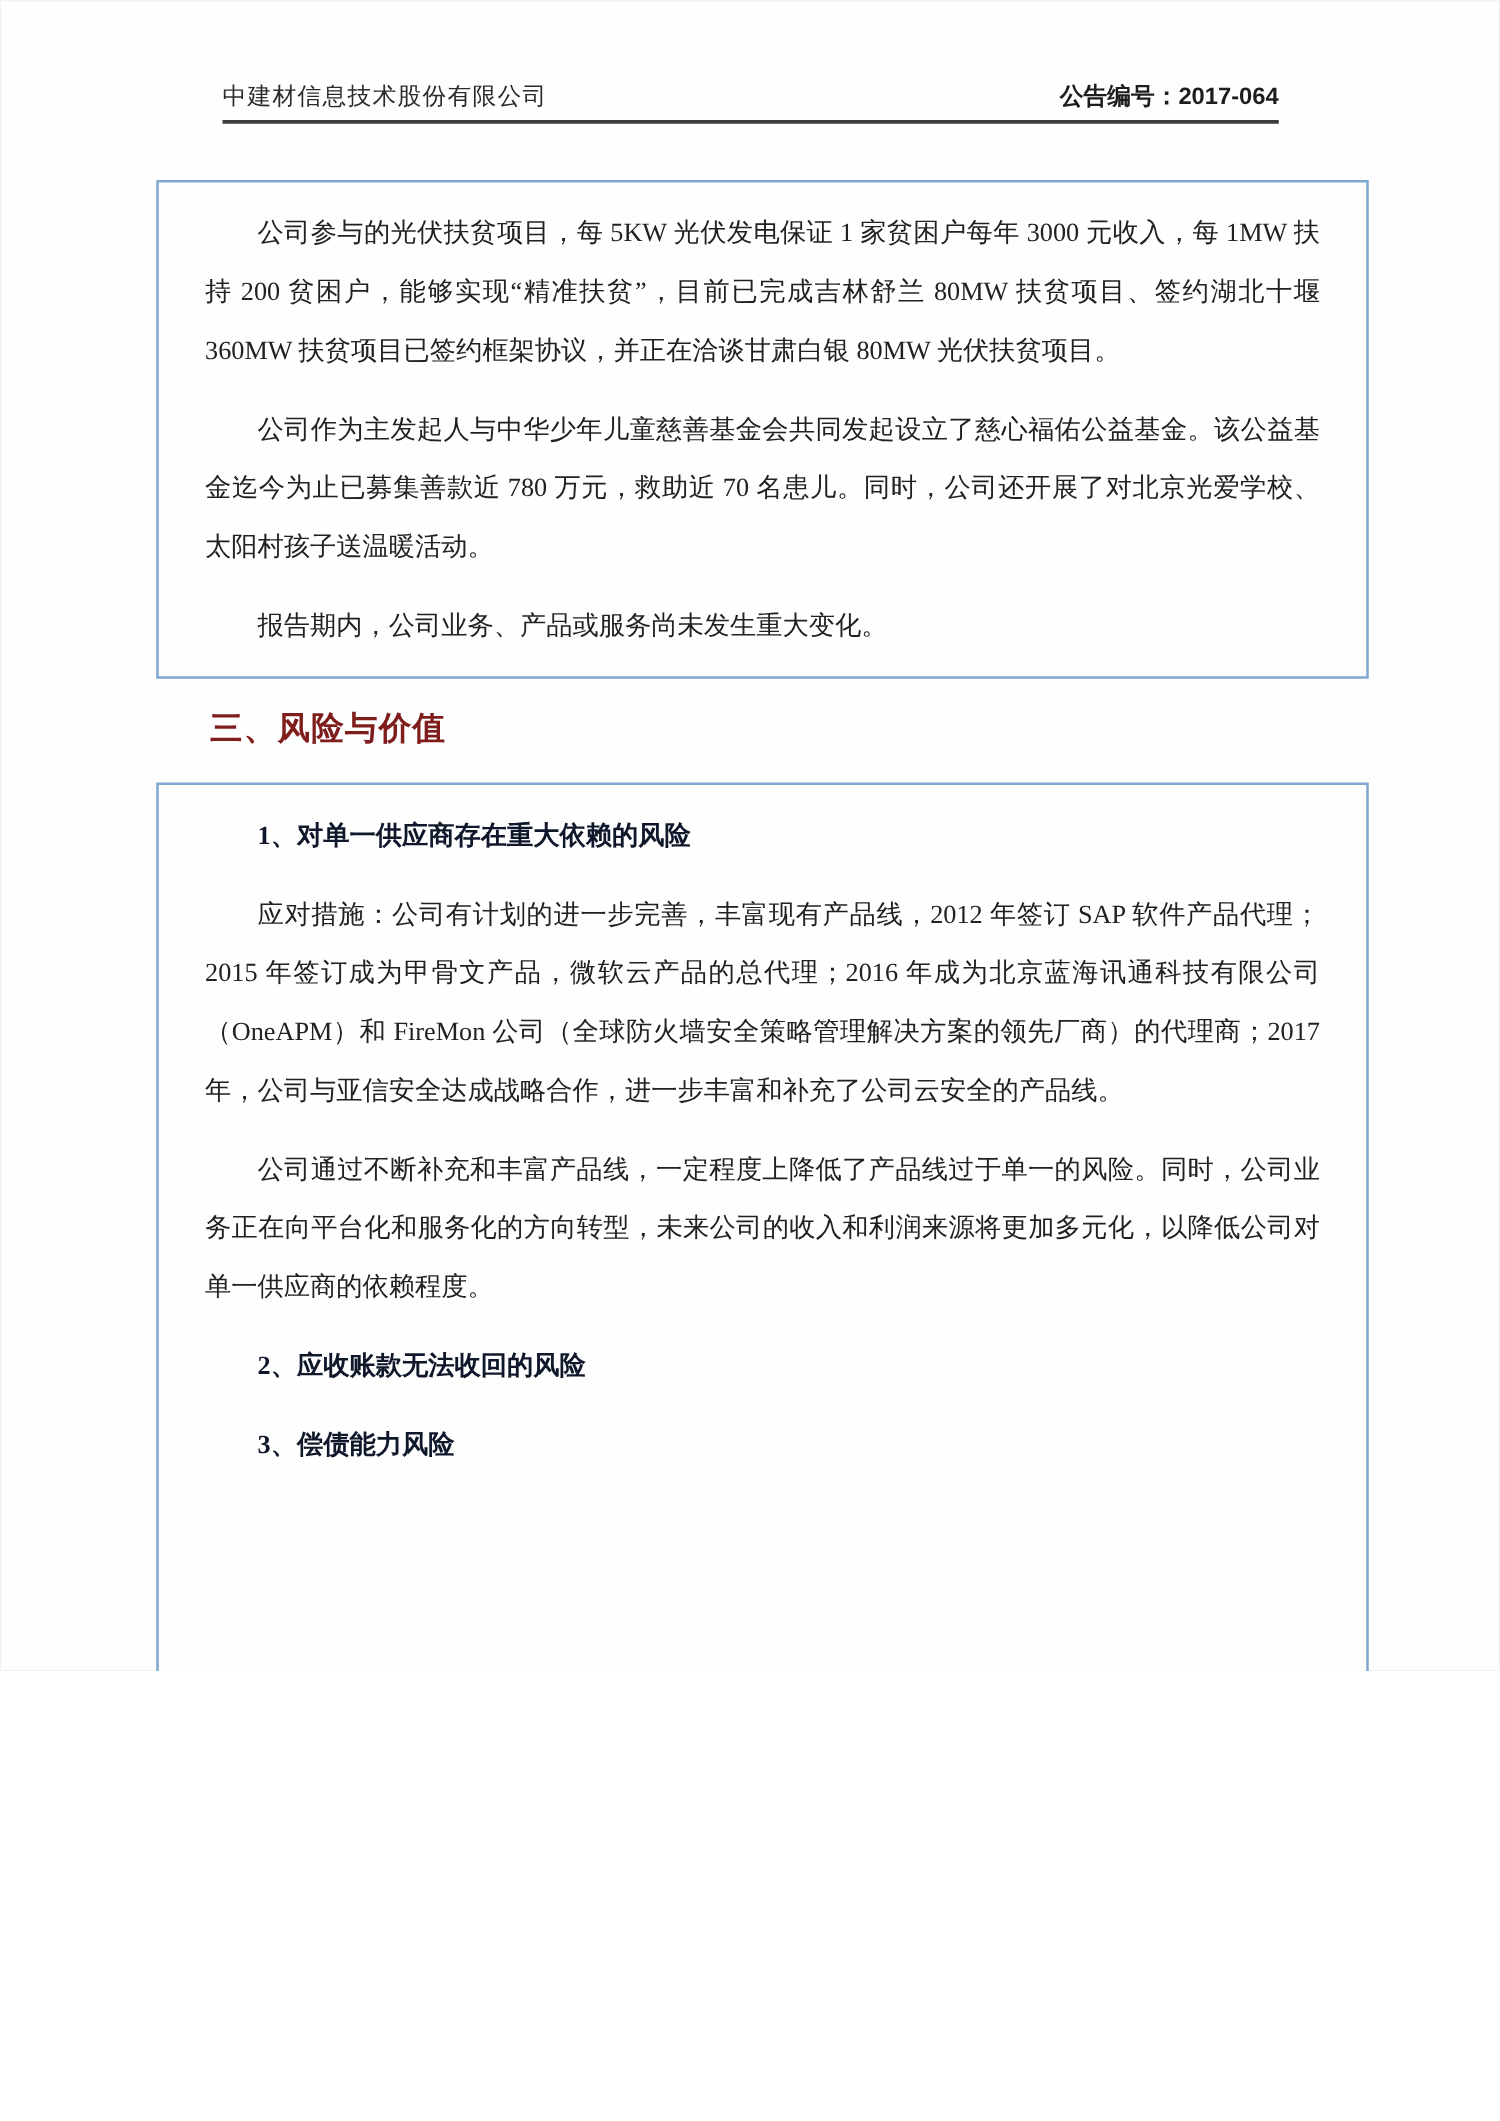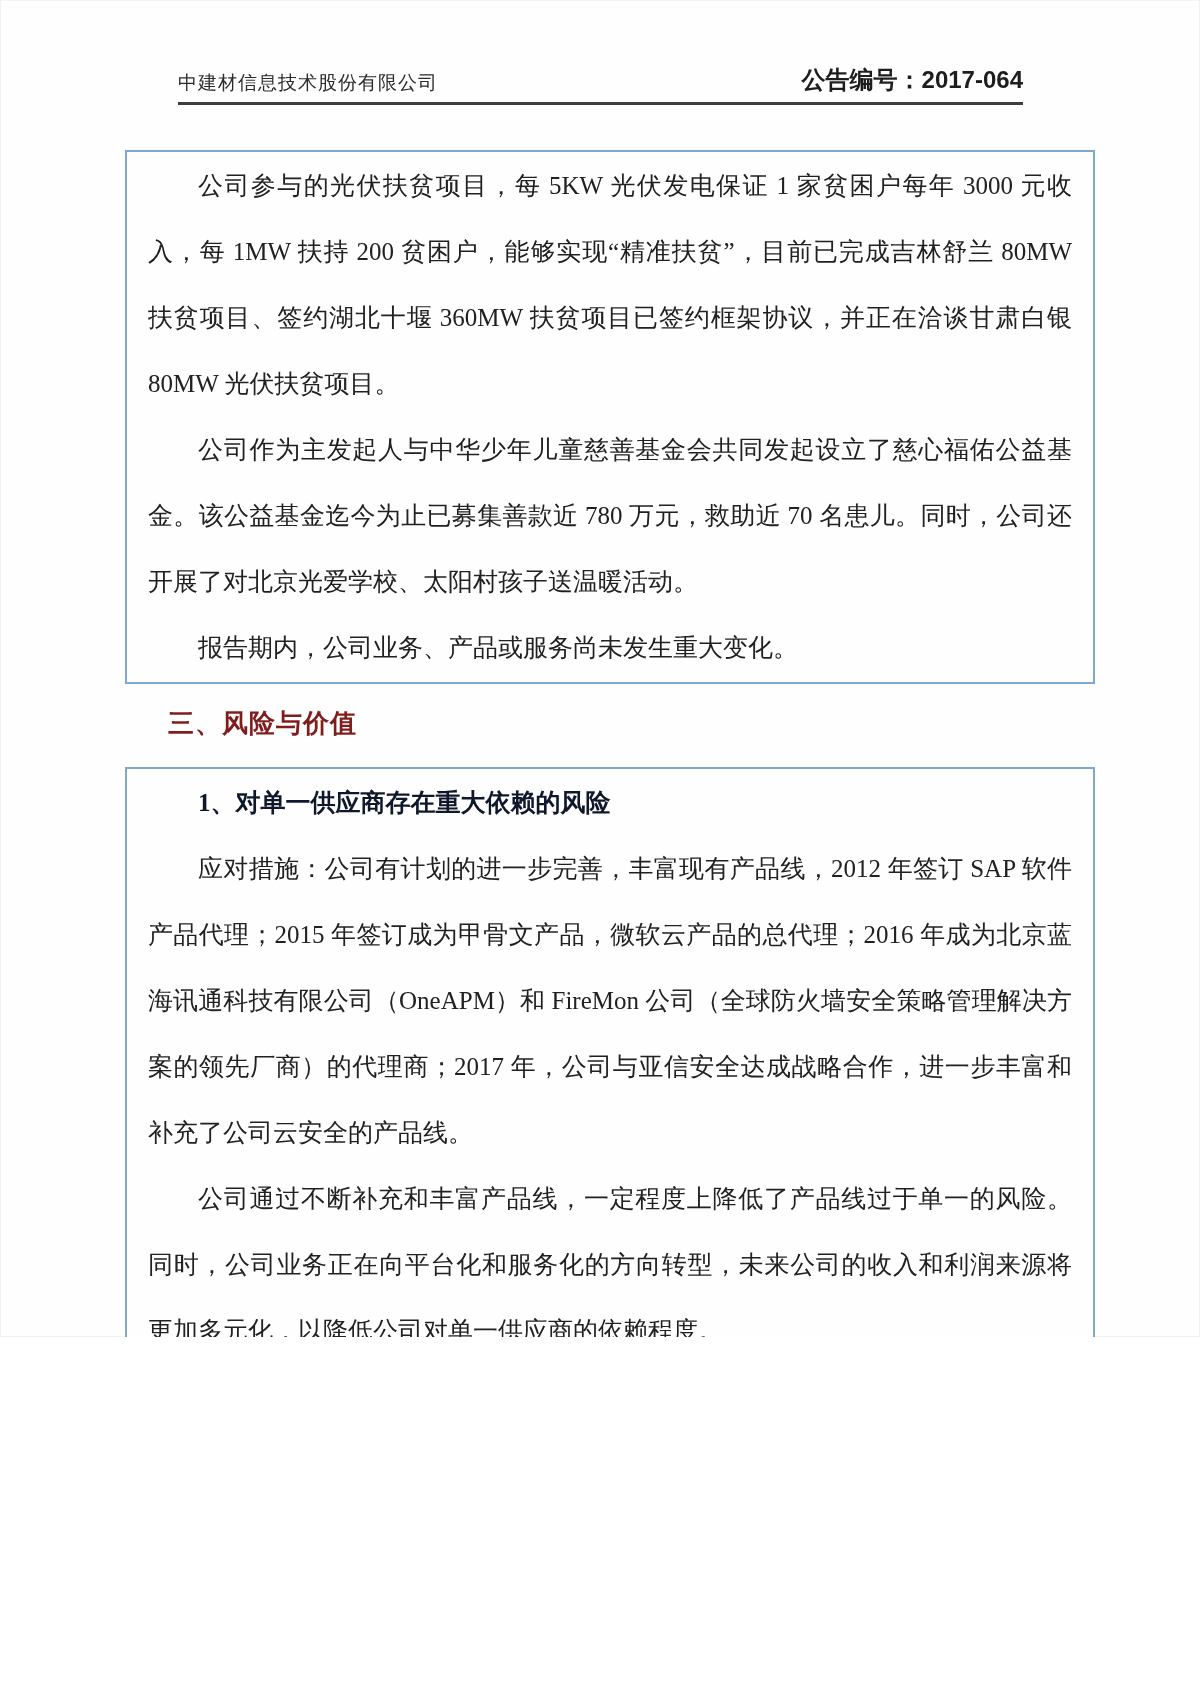--- a/index.html
+++ b/index.html
@@ -27,39 +27,39 @@
     padding-bottom: 6px;
   }
   .company-name {
     font-family: "Liberation Sans", "DejaVu Sans", sans-serif;
     font-size: 19px;
     letter-spacing: 1px;
     color: #2b2b2b;
   }
   .notice-no {
     font-family: "Liberation Sans", "DejaVu Sans", sans-serif;
-    font-size: 24px;
+    font-size: 19px;
     font-weight: bold;
     color: #1d1d1d;
     margin-left: 11px;
   }
   
   .box {
     margin: 0 105px 0 125px;
     border: 2px solid #7fa8d0;
     padding: 1px 21px;
     background: #fefefe;
     box-sizing: border-box;
   }
   .box-1 { margin-top: 45px; min-height: 335px; }
   .box-2 { margin-top: 29px; min-height: 944px; }
   .line {
-    margin: 0;
-    font-size: 25px;
-    line-height: 66px;
+    margin: 16px;
+    font-size: 21px;
+    line-height: 47px;
     color: #212121;
     text-align: justify;
     text-indent: 2em;
   }
   .line.heading {
     font-weight: bold;
     text-align: left;
     color: #0f172a;
   }
   

